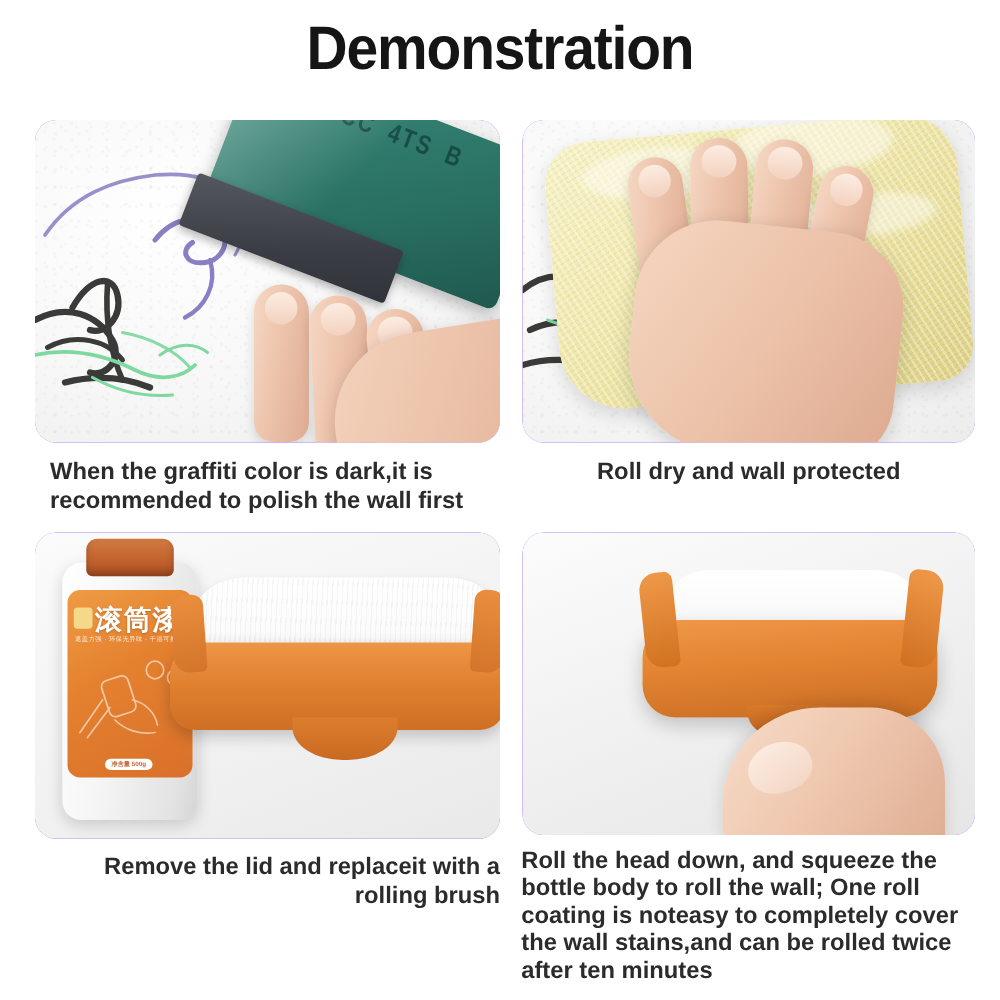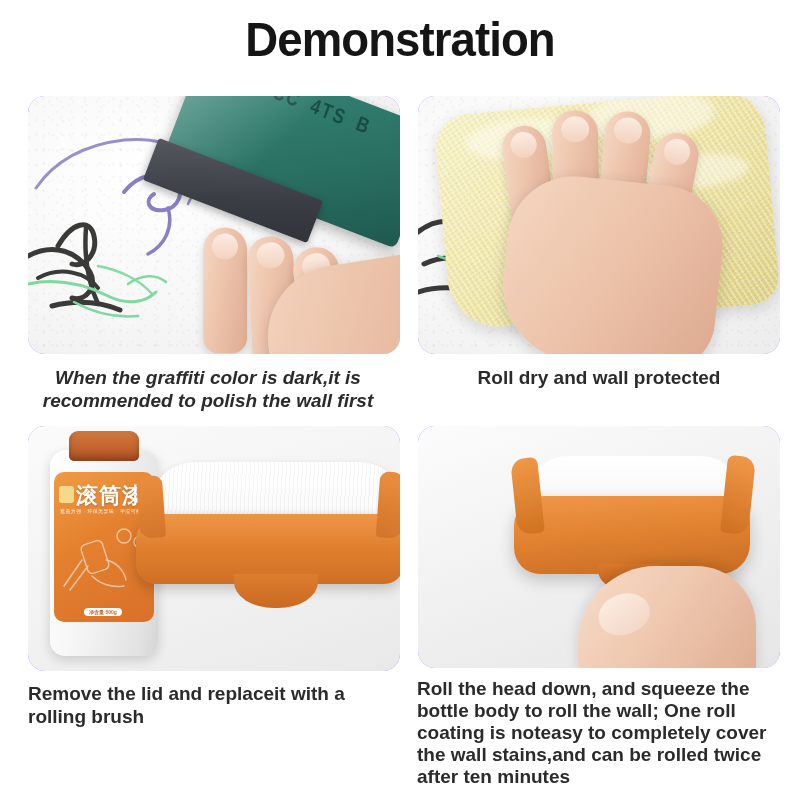--- a/index.html
+++ b/index.html
@@ -285,23 +285,23 @@
   }
 
   
   .cap{
     position:absolute;
     color:#2b2b2b;
     font-weight:bold;
     font-size:19px;
     line-height:23px;
   }
-  .cap-1{left:22px;top:366px;width:372px;text-align:center;font-style:italic;}
+  .cap-1{left:40px;top:366px;width:372px;text-align:left;}
   .cap-2{left:418px;top:366px;width:362px;text-align:center;}
-  .cap-3{left:28px;top:682px;width:372px;text-align:left;}
+  .cap-3{left:28px;top:682px;width:372px;text-align:right;}
   .cap-4{left:417px;top:678px;width:366px;text-align:left;line-height:22px;}
 </style>
 </head>
 <body>
 
 <div class="title">Demonstration</div>
 
 <div class="grid">
 
   <div class="cell cell-tl">

